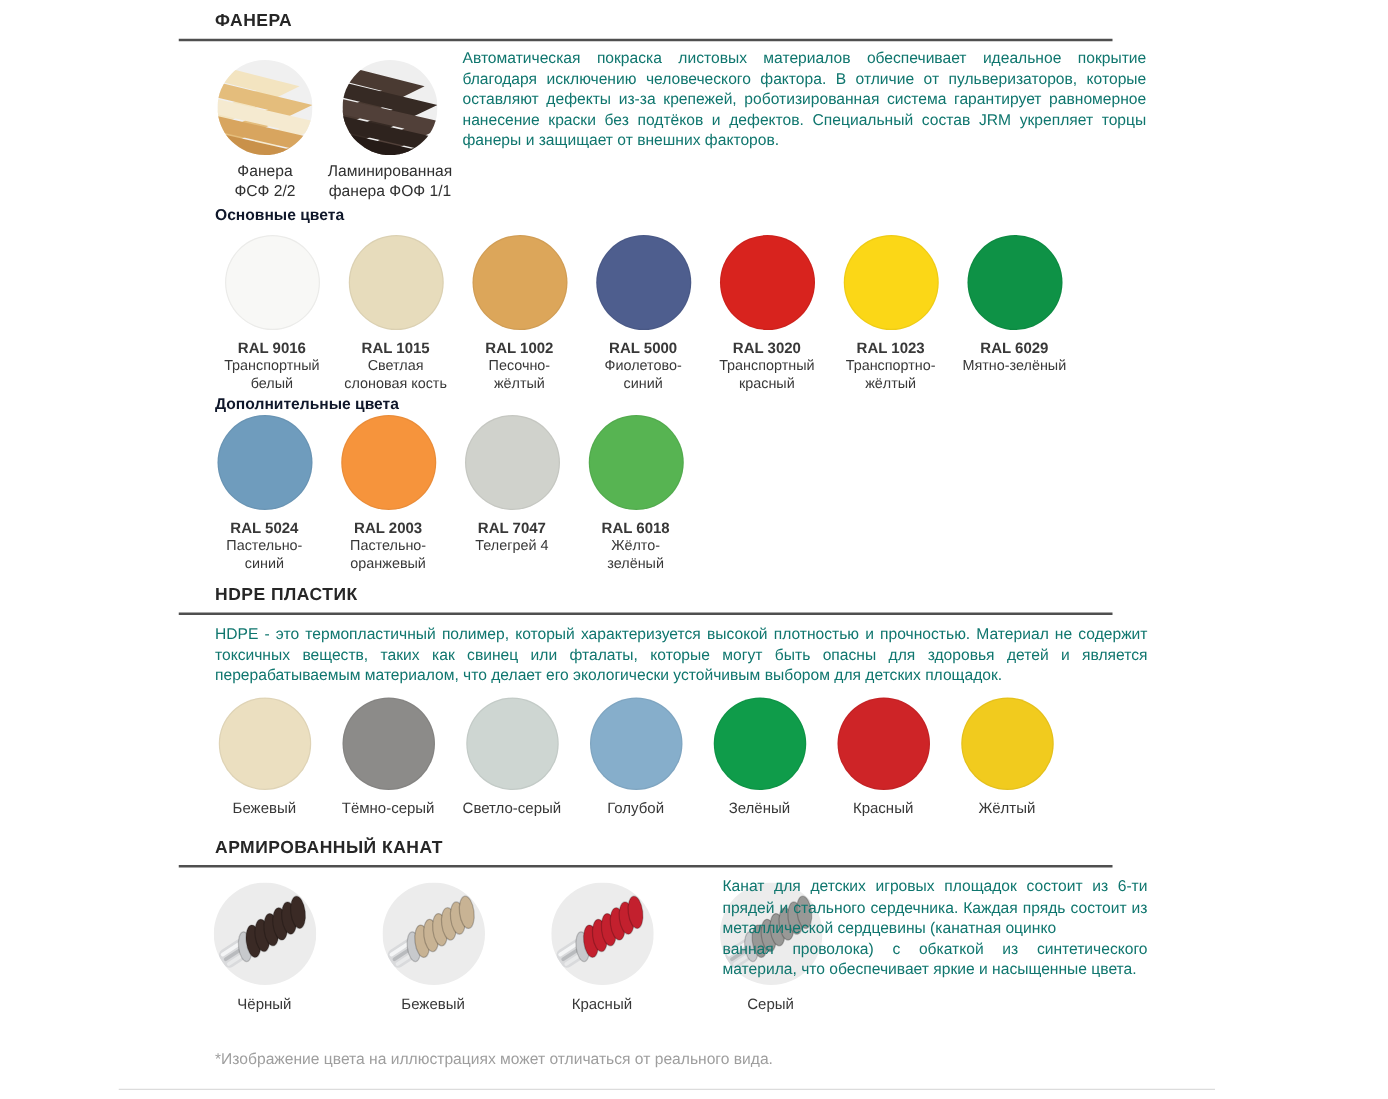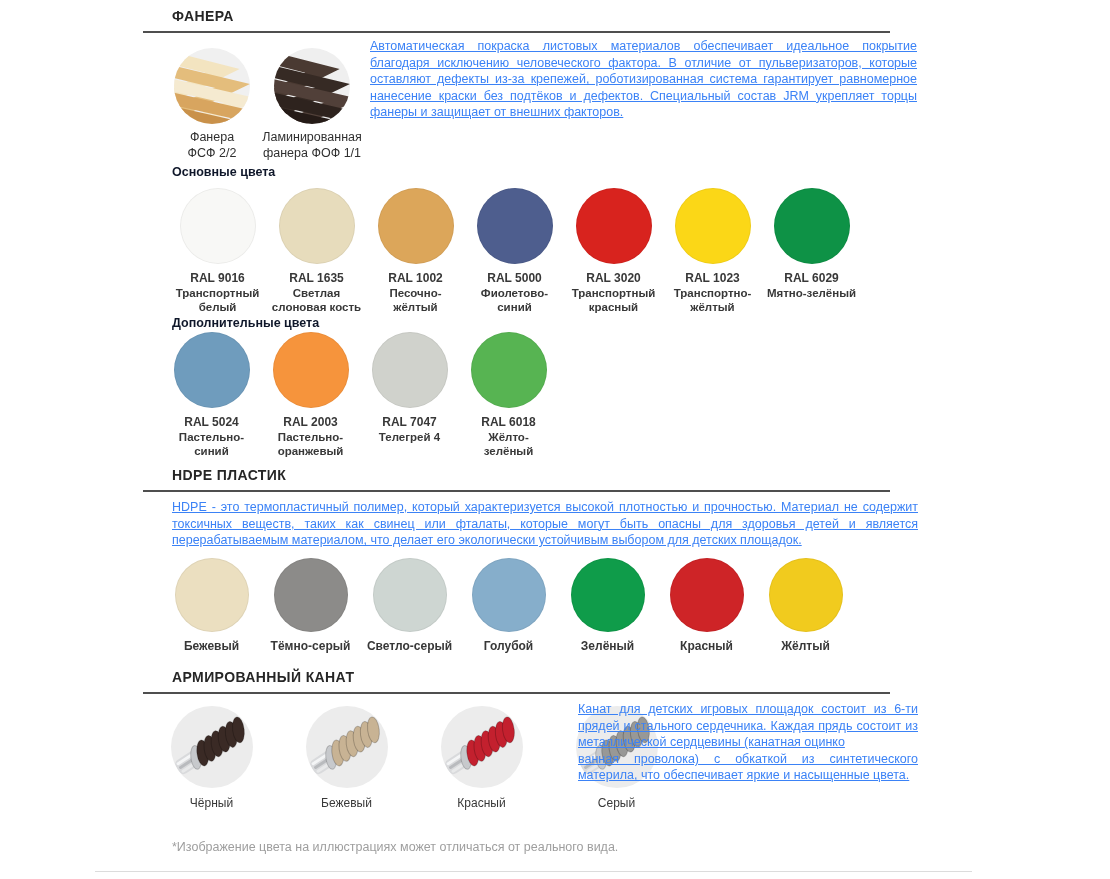--- a/index.html
+++ b/index.html
@@ -1,29 +1,29 @@
 <!DOCTYPE html>
 <html><head>
 <meta charset="utf-8">
 <style>
   html,body{margin:0;padding:0;background:#ffffff;}
   #page{position:relative;width:972px;height:879px;background:#ffffff;overflow:hidden;
         font-family:"Liberation Sans",sans-serif;color:#333;}
   .abs{position:absolute;}
   .sec-title{font-size:14px;font-weight:700;color:#262626;letter-spacing:.4px;}
   .rule{height:2px;background:#4f4f4f;}
-  .desc{font-size:12.5px;line-height:16.6px;color:#3b82f6;text-align:justify;text-decoration:underline;}
+  .desc{font-size:12.5px;line-height:16.6px;color:#0f766e;text-align:justify;}
   .pre{white-space:pre-line;}
   .sub-title{font-size:12.5px;font-weight:700;color:#0f172a;}
   .row{display:flex;}
   .col{width:99px;display:flex;flex-direction:column;align-items:center;}
   .circle{width:76px;height:76px;border-radius:50%;box-shadow:inset 0 0 0 1px rgba(0,0,0,0.05);}
   .hdpe-circle{width:74px;height:74px;}
   .code{margin-top:7px;font-size:12px;font-weight:700;color:#383838;text-align:center;}
-  .cname{margin-top:2px;font-size:11.5px;line-height:13.5px;color:#383838;text-align:center;white-space:pre-line;font-weight:bold;}
+  .cname{margin-top:2px;font-size:11.5px;line-height:13.5px;color:#383838;text-align:center;white-space:pre-line;}
   .hdpe-name{margin-top:8px;font-size:12px;}
   .fig-label{font-size:12.5px;line-height:15.5px;color:#303030;text-align:center;white-space:pre-line;margin-top:6px;}
   .fig{width:110px;display:flex;flex-direction:column;align-items:center;}
   .footnote{font-size:12.5px;color:#9e9e9e;}
   .thin-line{height:1px;background:#dcdcdc;}
   .rope-wrap{width:82px;height:82px;}
   .rope-name{margin-top:8px;font-size:12px;color:#383838;}
 </style>
 </head>
 <body>
@@ -107,21 +107,21 @@
 
   <div class="abs row" style="left:168px;top:188px;">
     <div class="col">
       <div class="circle" style="background-color: rgb(248, 248, 246);"></div>
       <div class="code">RAL 9016</div>
       <div class="cname">Транспортный
 белый</div>
     </div>
     <div class="col">
       <div class="circle" style="background-color: rgb(231, 220, 188);"></div>
-      <div class="code">RAL 1635</div>
+      <div class="code">RAL 1015</div>
       <div class="cname">Светлая
 слоновая кость</div>
     </div>
     <div class="col">
       <div class="circle" style="background-color: rgb(220, 166, 90);"></div>
       <div class="code">RAL 1002</div>
       <div class="cname">Песочно-
 жёлтый</div>
     </div>
     <div class="col">

